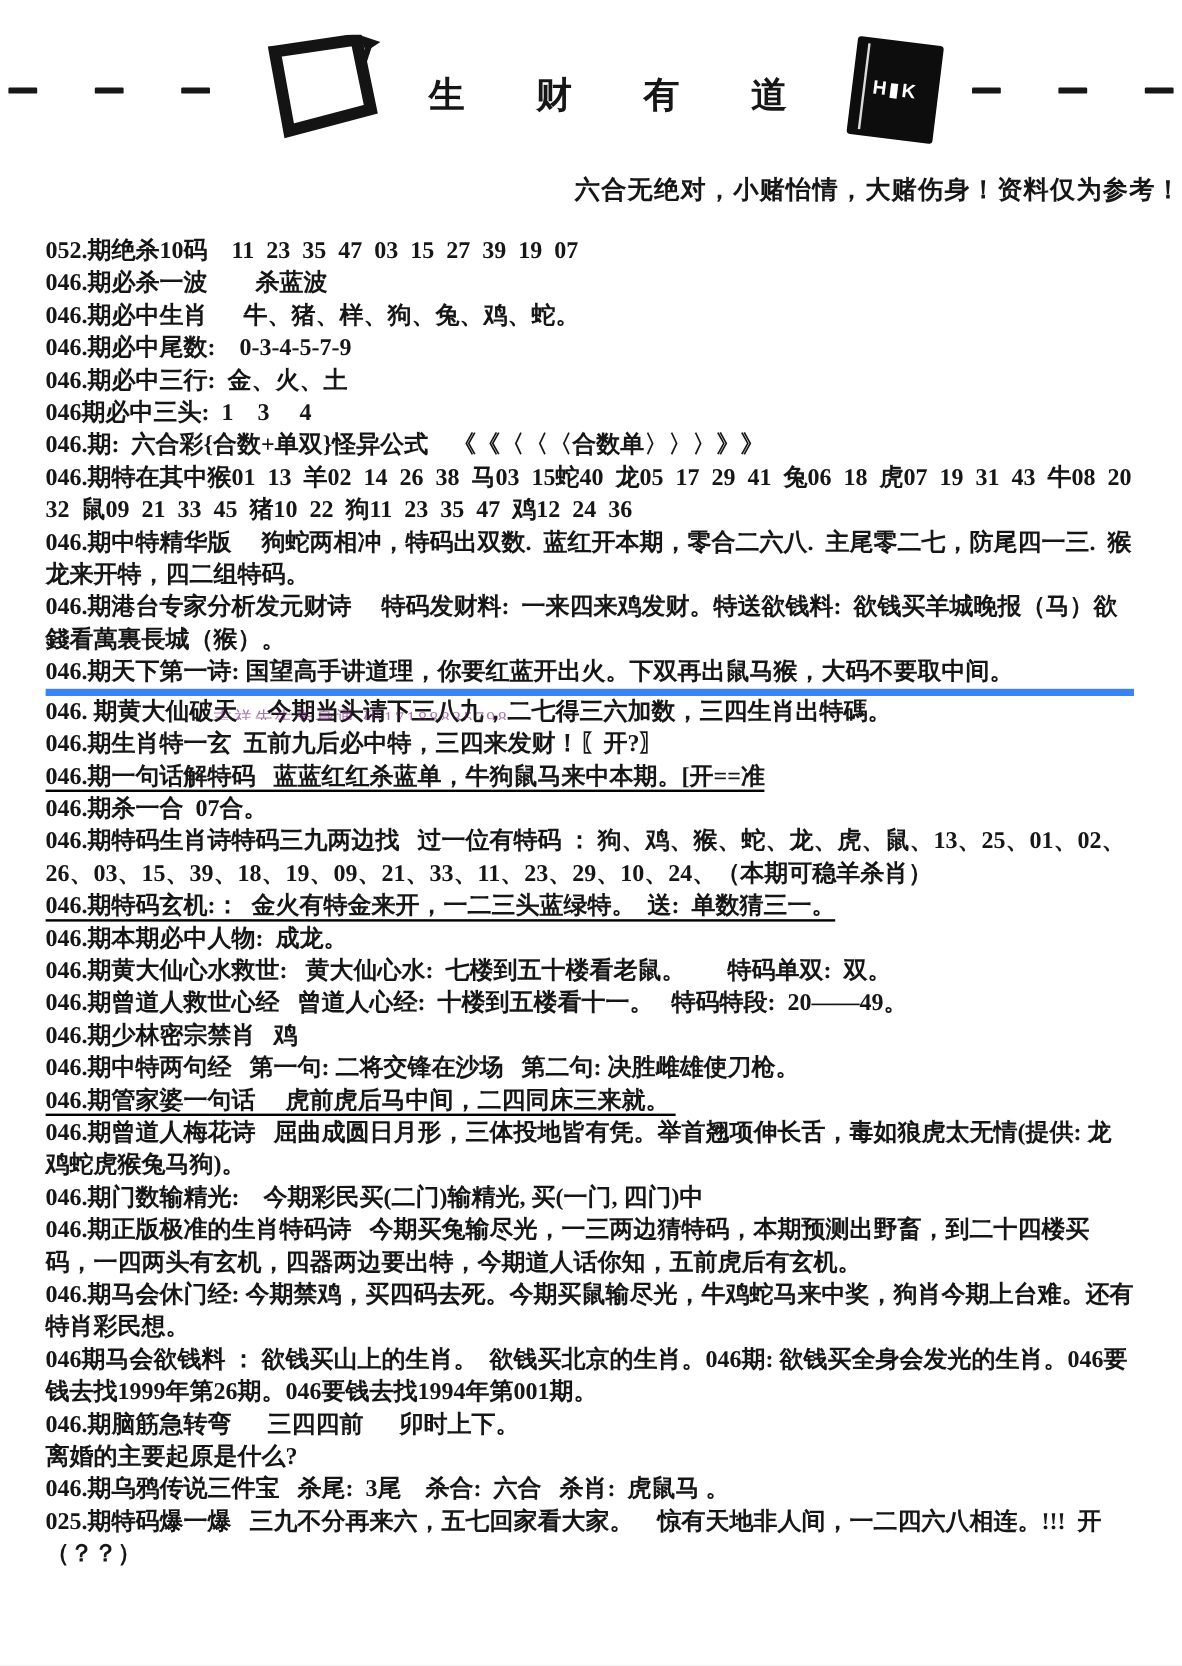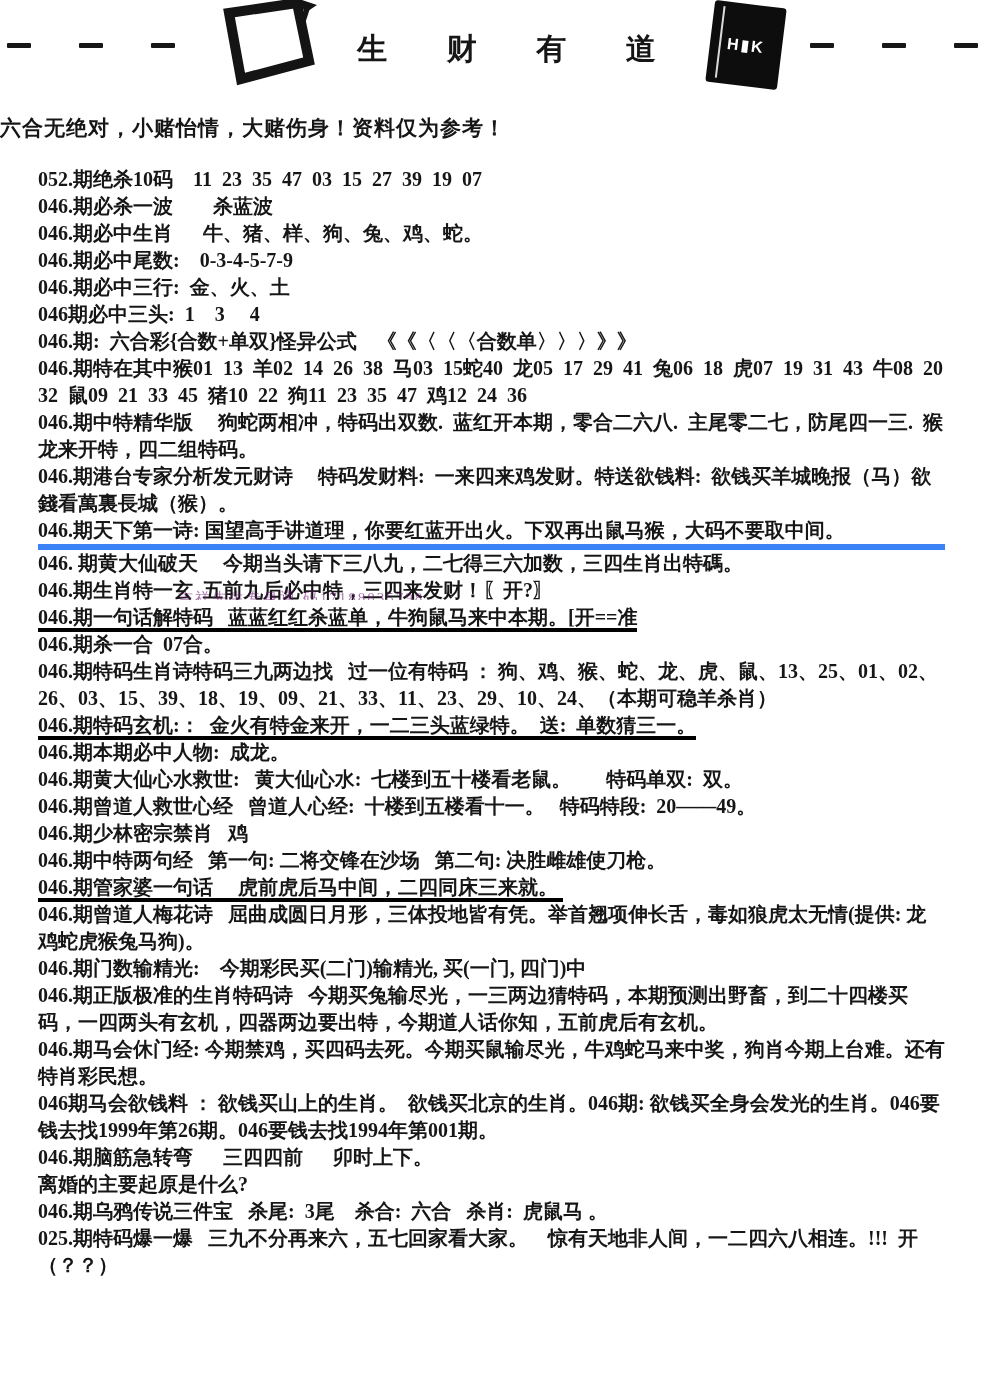--- a/index.html
+++ b/index.html
@@ -3,21 +3,21 @@
 <meta charset="utf-8">
 <style>
   html,body{margin:0;padding:0;background:#e8e8e8;}
   .page{
     width:985px;height:1388px;background:#ffffff;position:relative;overflow:hidden;
     font-family:"Liberation Serif","DejaVu Serif",serif;color:#161616;
   }
   
   .header{
     display:flex;align-items:center;justify-content:center;
-    height:90px;gap:18px;
+    padding-top:30px;height:90px;gap:18px;
   }
   .dash-group{display:flex;gap:48px;align-items:center;}
   .dash{width:24px;height:5px;background:#171717;border-radius:1px;}
   .slate-icon{margin:0 6px 0 16px;}
   .page-title{
     font-size:30px;font-weight:bold;letter-spacing:26px;white-space:nowrap;
     padding-left:14px;transform:translateY(4px);
   }
   .book-icon{
     width:72px;height:82px;background:#0d0d0d;border-radius:3px;
@@ -26,31 +26,31 @@
     margin:0 10px;flex:0 0 auto;
   }
   .book-icon::before{
     content:"";position:absolute;left:9px;top:5px;bottom:5px;width:2px;
     background:rgba(255,255,255,.85);
   }
   .book-label{color:#fff;font-weight:bold;font-size:16px;letter-spacing:2px;
     font-family:"Liberation Sans","DejaVu Sans",sans-serif;}
   
   .notice{
-    text-align:left;font-size:21px;font-weight:bold;margin-top:24px;
+    text-align:right;font-size:21px;font-weight:bold;margin-top:24px;
     letter-spacing:1px;
   }
   
   .content{
     margin:24px 40px 0 38px;
     font-size:20px;line-height:27px;font-weight:600;
   }
   .line{white-space:pre-wrap;}
   .line.u-full{border-bottom:6px solid #3b82f6;}
-  .u-text{border-bottom:4px solid #000000;}
+  .u-text{border-bottom:2px solid #000000;}
   
   .watermark{
     position:absolute;left:178px;top:589px;
     font-size:15px;color:#701a75;opacity:.6;letter-spacing:2px;
     height:11px;overflow:hidden;white-space:nowrap;
   }
 </style>
 </head>
 <body>
 

